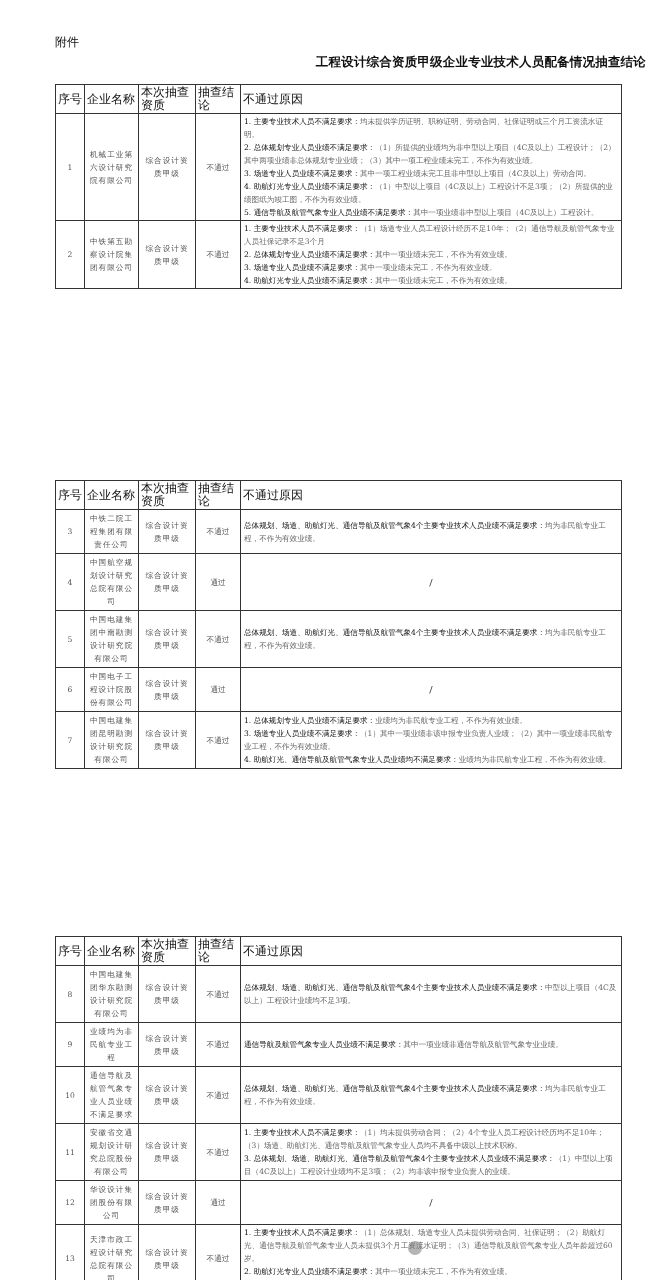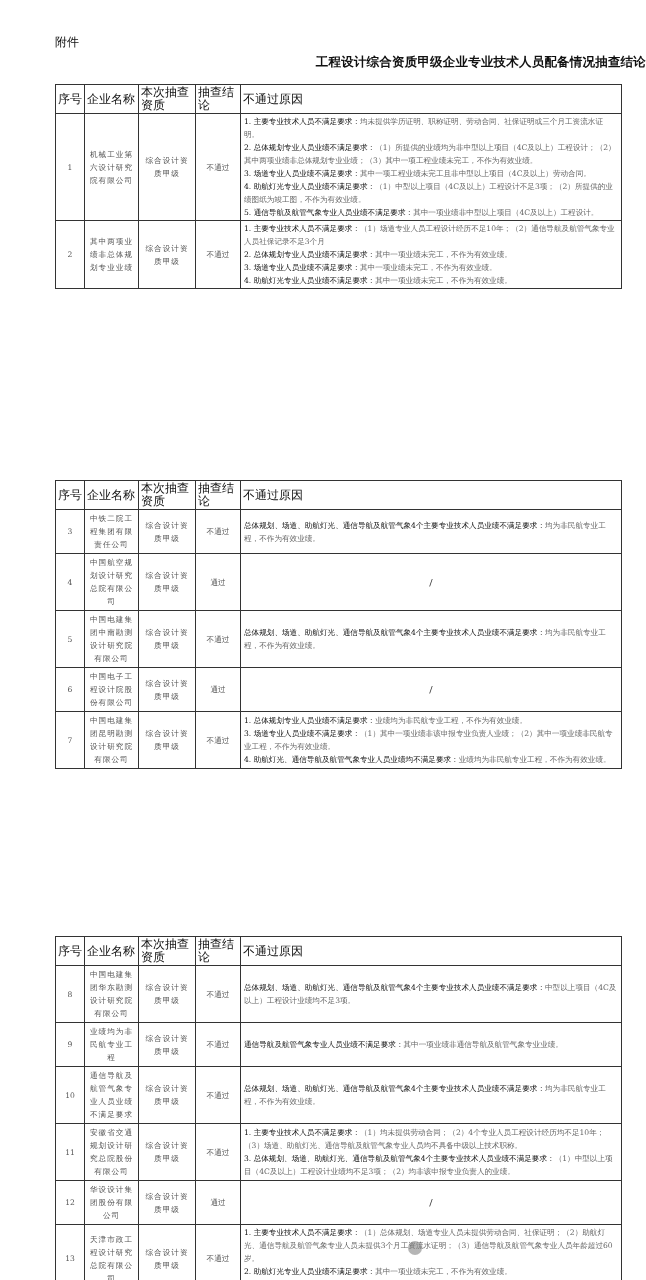--- a/index.html
+++ b/index.html
@@ -52,21 +52,21 @@
         <td class="reason">
           <span class="item"><b>1. 主要专业技术人员不满足要求：</b><span>均未提供学历证明、职称证明、劳动合同、社保证明或三个月工资流水证明。</span></span>
           <span class="item"><b>2. 总体规划专业人员业绩不满足要求：</b><span>（1）所提供的业绩均为非中型以上项目（4C及以上）工程设计；（2）其中两项业绩非总体规划专业业绩；（3）其中一项工程业绩未完工，不作为有效业绩。</span></span>
           <span class="item"><b>3. 场道专业人员业绩不满足要求：</b><span>其中一项工程业绩未完工且非中型以上项目（4C及以上）劳动合同。</span></span>
           <span class="item"><b>4. 助航灯光专业人员业绩不满足要求：</b><span>（1）中型以上项目（4C及以上）工程设计不足3项；（2）所提供的业绩图纸为竣工图，不作为有效业绩。</span></span>
           <span class="item"><b>5. 通信导航及航管气象专业人员业绩不满足要求：</b><span>其中一项业绩非中型以上项目（4C及以上）工程设计。</span></span>
         </td>
       </tr>
       <tr>
         <td class="c">2</td>
-        <td class="name">其中两项业绩非总体规划专业业绩</td>
+        <td class="name">中铁第五勘察设计院集团有限公司</td>
         <td class="name">综合设计资质甲级</td>
         <td class="c">不通过</td>
         <td class="reason">
           <span class="item"><b>1. 主要专业技术人员不满足要求：</b><span>（1）场道专业人员工程设计经历不足10年；（2）通信导航及航管气象专业人员社保记录不足3个月</span></span>
           <span class="item"><b>2. 总体规划专业人员业绩不满足要求：</b><span>其中一项业绩未完工，不作为有效业绩。</span></span>
           <span class="item"><b>3. 场道专业人员业绩不满足要求：</b><span>其中一项业绩未完工，不作为有效业绩。</span></span>
           <span class="item"><b>4. 助航灯光专业人员业绩不满足要求：</b><span>其中一项业绩未完工，不作为有效业绩。</span></span>
         </td>
       </tr>
     </tbody>

